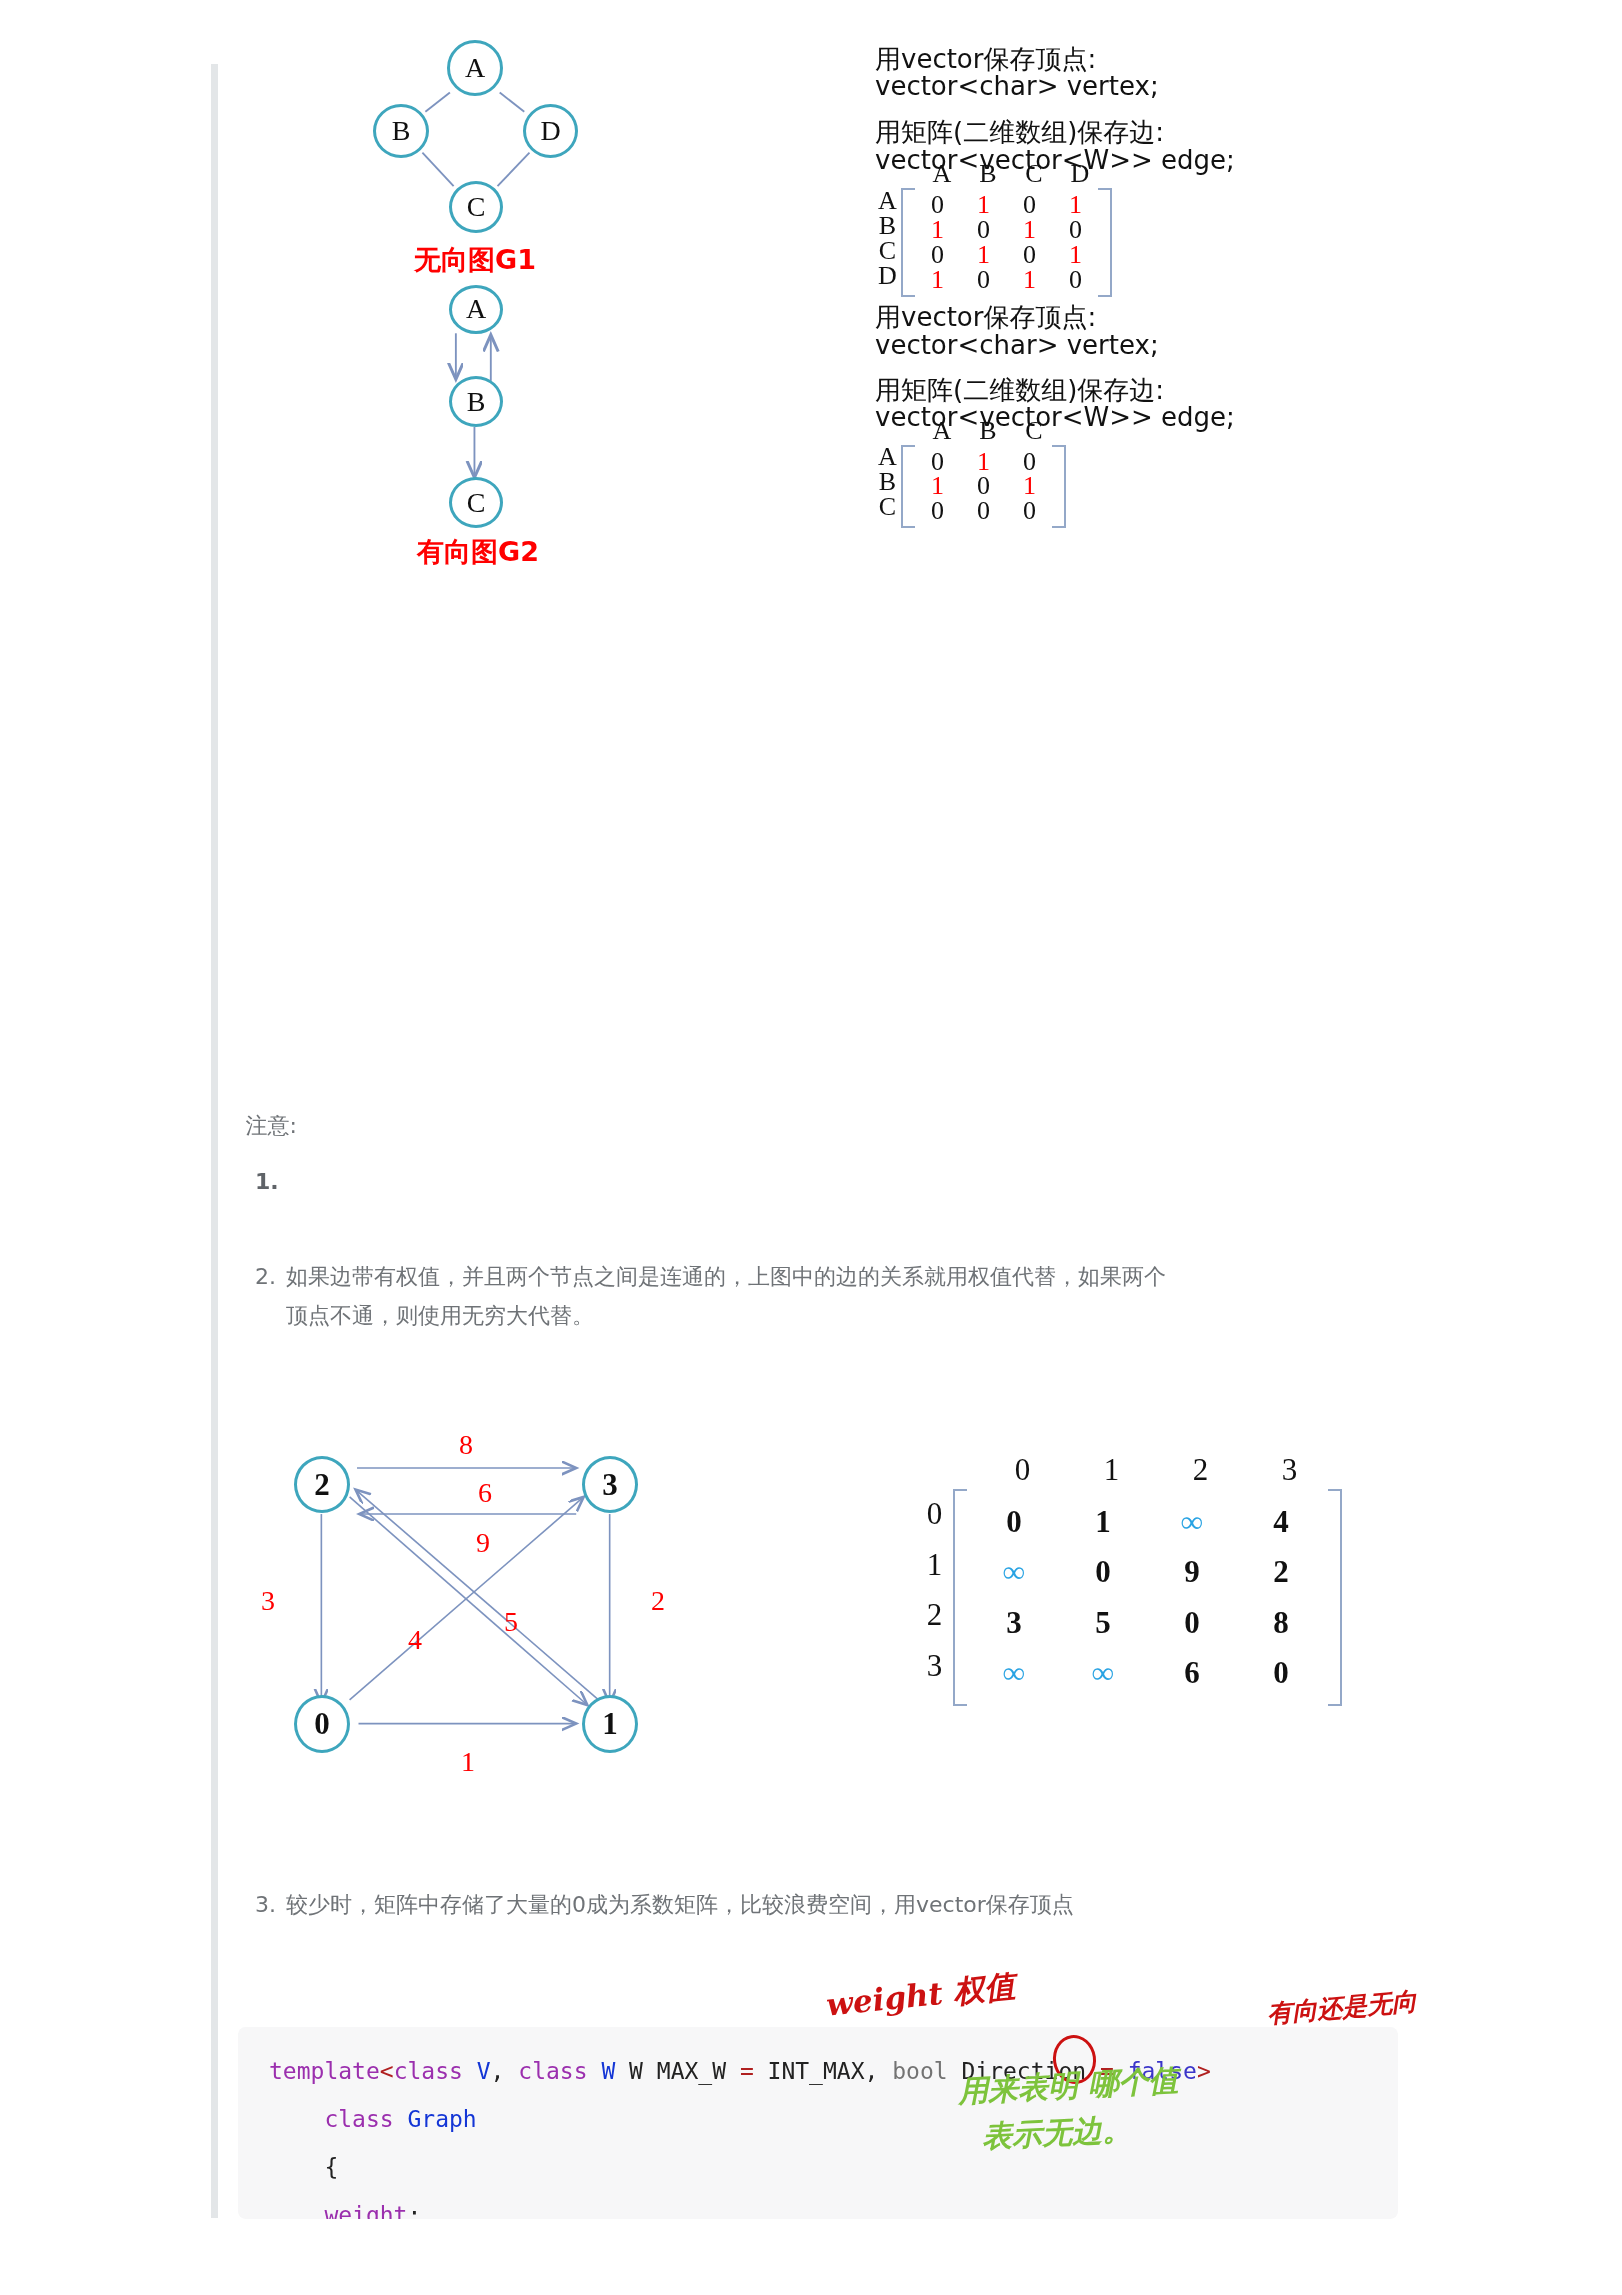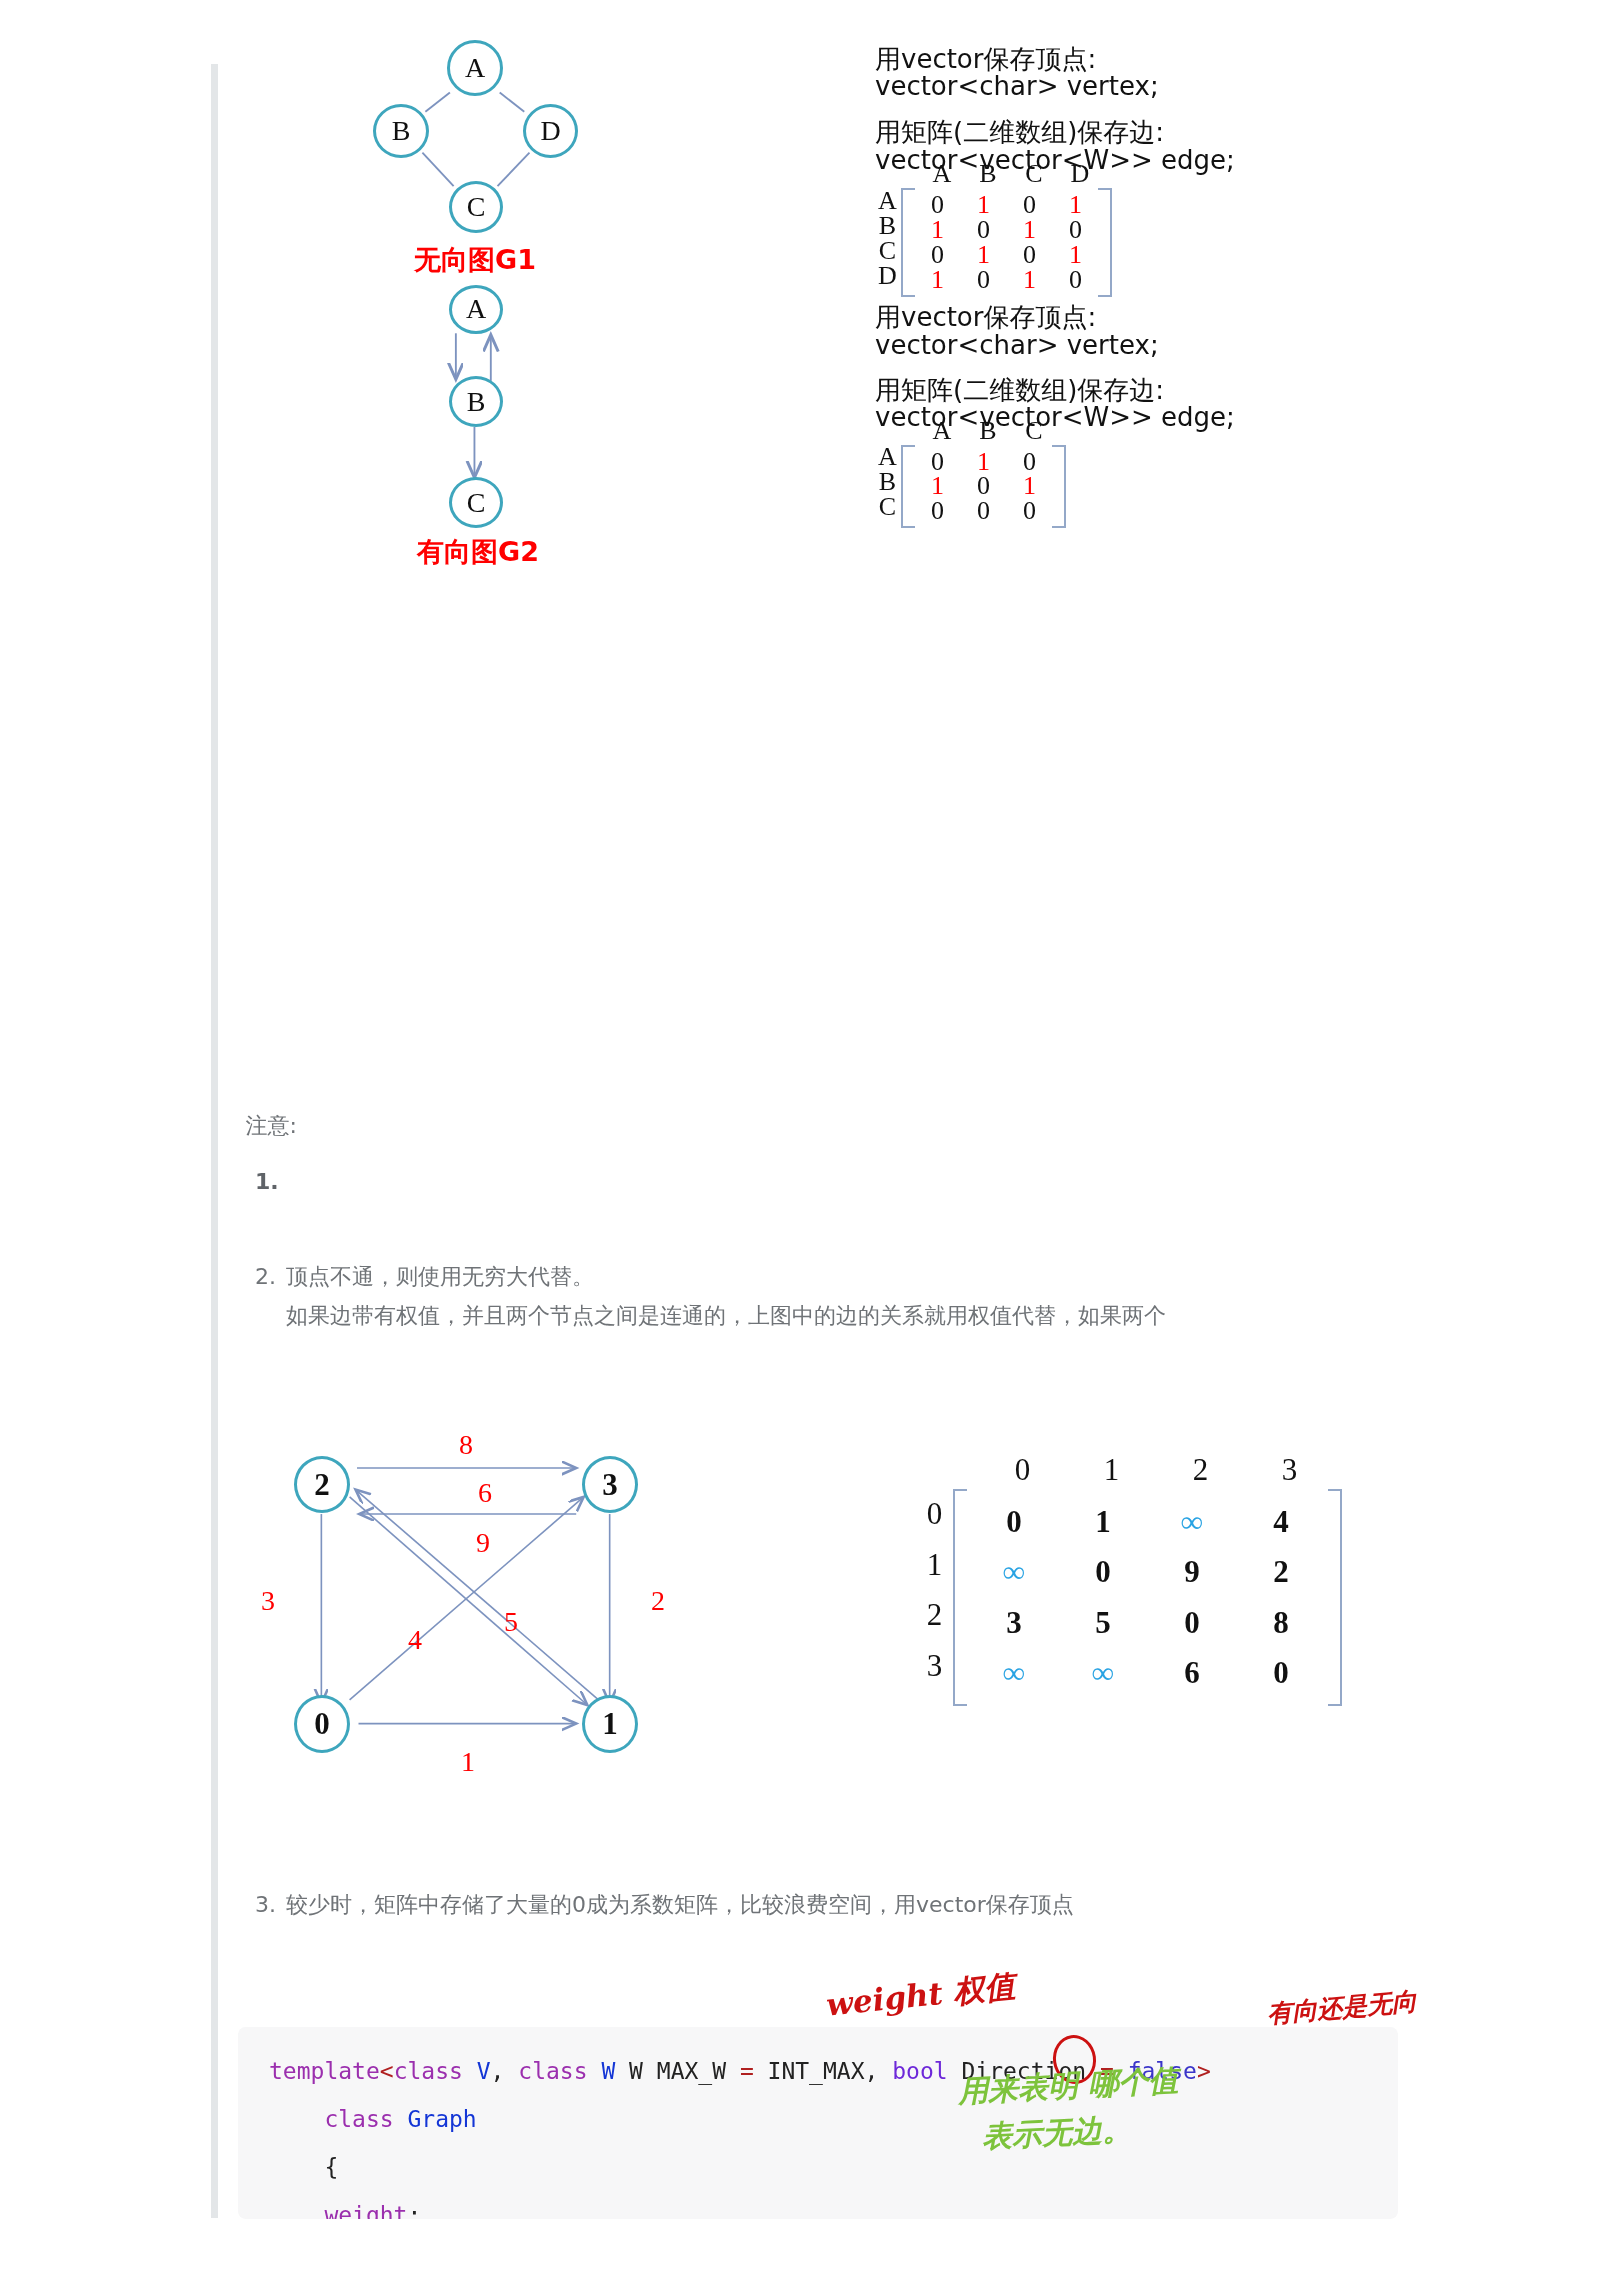--- a/index.html
+++ b/index.html
@@ -87,21 +87,21 @@
     position:absolute; left:0px; top:2027px; width:1160px; height:192px;
     background:#f7f7f8; border-radius:7.4px; box-sizing:border-box;
     padding:21px 0 0 31px; overflow:hidden;
   }
   .codeblock pre{
     margin:0; font-family:"Liberation Mono","DejaVu Sans Mono",monospace;
     font-size:23px; line-height:46px; white-space:pre;
   }
   .k-purple{ color:#9b2fae; }
   .k-blue{ color:#1436d6; }
-  .k-teal{ color:#6d28d9; }
+  .k-teal{ color:#737373; }
   .k-black{ color:#222; }
   .k-red{ color:#b02020; }
   .k-indigo{ color:#3b35c9; }
 
   
   .hand{
     position:absolute; white-space:nowrap; z-index:30;
     font-family:"DejaVu Serif","Liberation Serif",serif;
     font-style:italic; font-weight:bold;
   }
@@ -260,22 +260,22 @@
   </div>
 
   <div class="notes-head">注意:</div>
 
   <div class="note bold" style="top:1162px;">
     <span class="num">1.</span>
   </div>
 
   <div class="note" style="top:1257px;">
     <span class="num">2.</span>
+    <div>如果边带有权值，并且两个节点之间是连通的，上图中的边的关系就用权值代替，如果两个</div>
     <div>顶点不通，则使用无穷大代替。</div>
-    <div>如果边带有权值，并且两个节点之间是连通的，上图中的边的关系就用权值代替，如果两个</div>
   </div>
 
   <div class="fig" style="left:0;top:1384px;width:565px;height:483px;">
     <svg width="565" height="483" viewBox="0 0 760 650">
       <defs>
         <marker id="ah2" markerWidth="12" markerHeight="12" refX="9" refY="4" orient="auto" markerUnits="strokeWidth">
           <path d="M0,0 L9,4 L0,8" fill="none" stroke="#7d93bf" stroke-width="1.6"></path>
         </marker>
       </defs>
 

